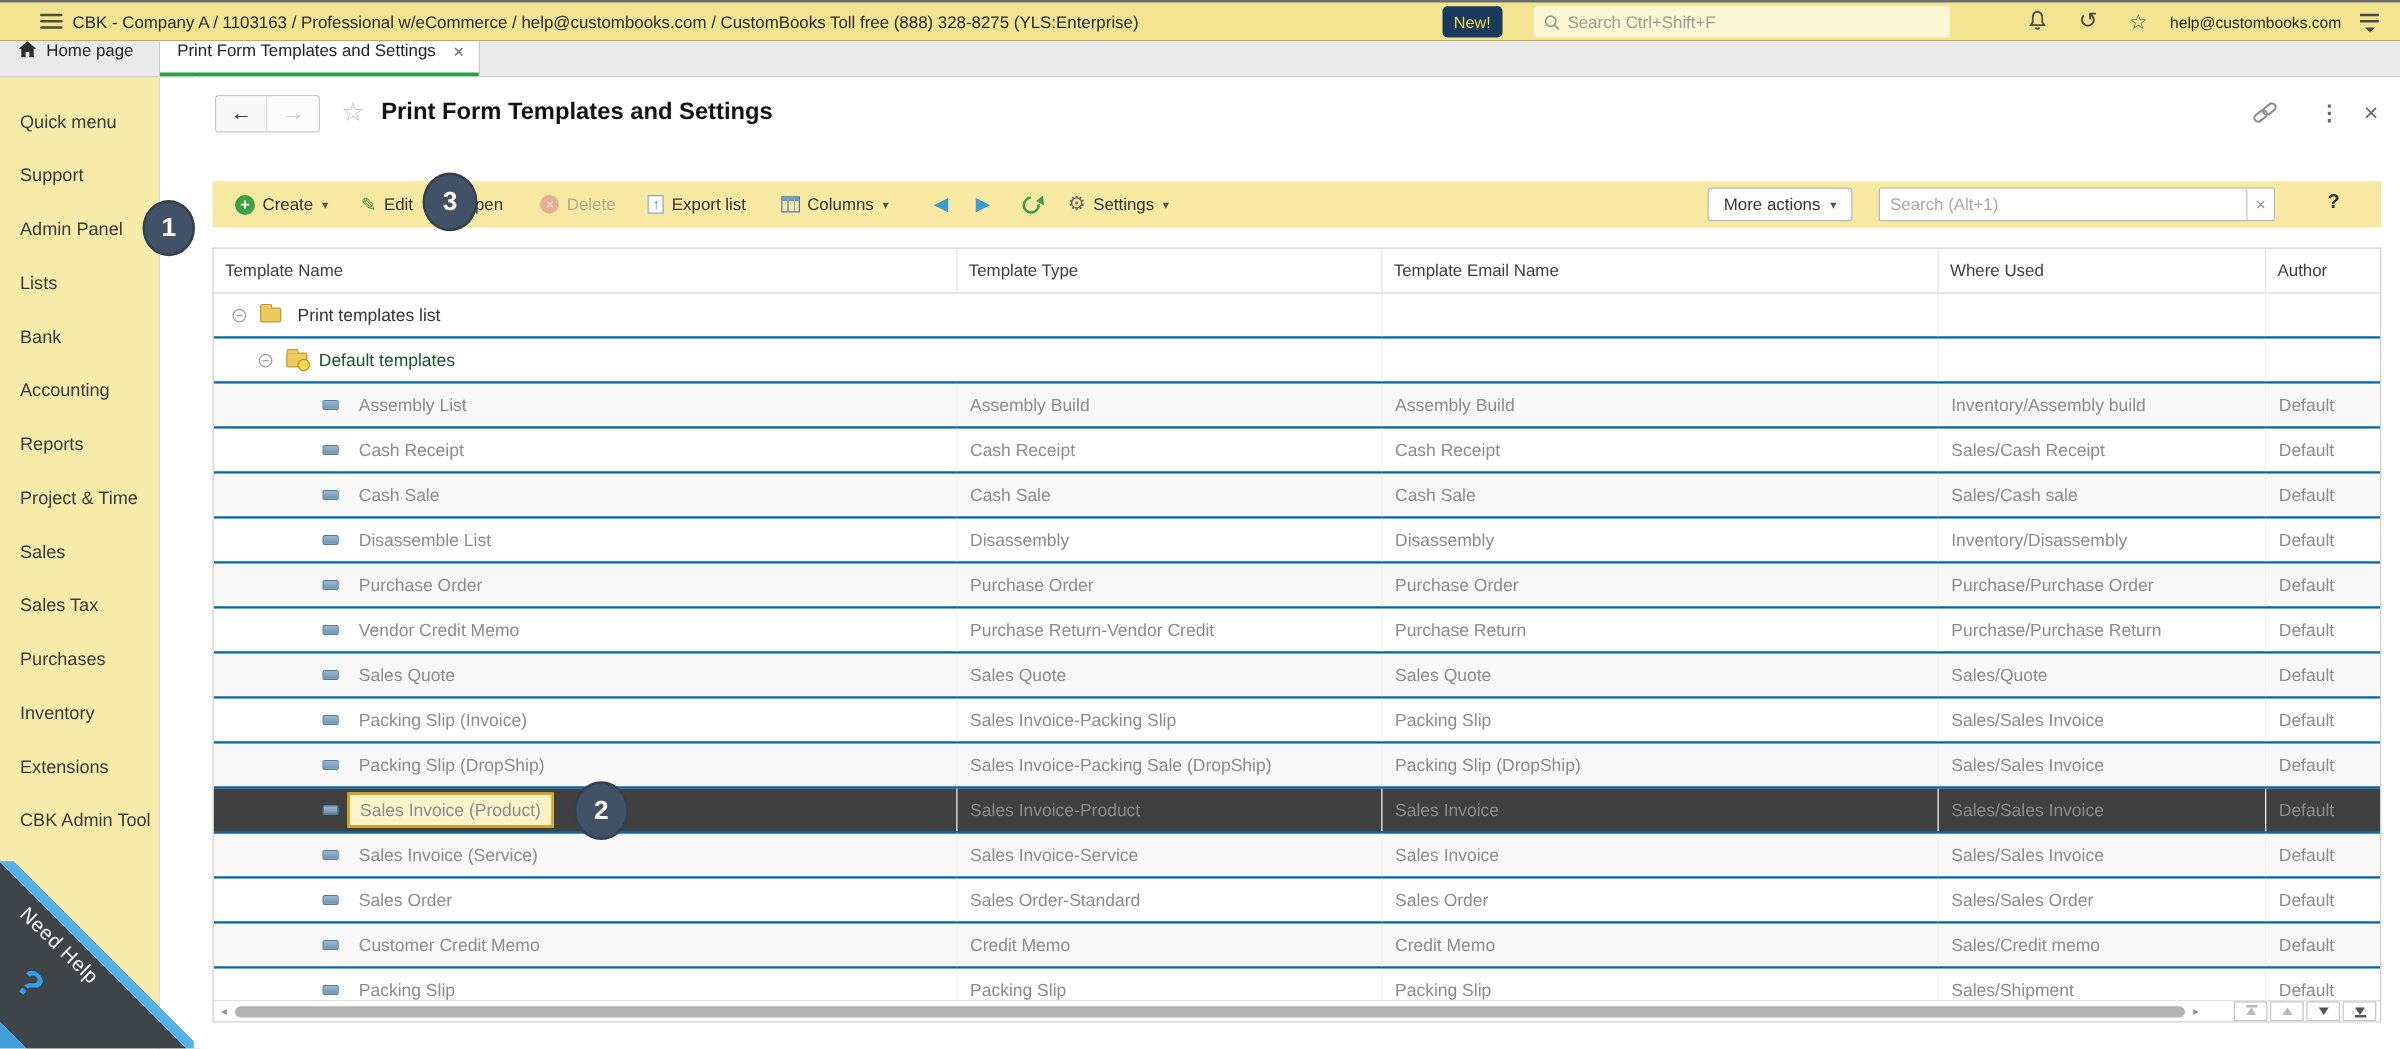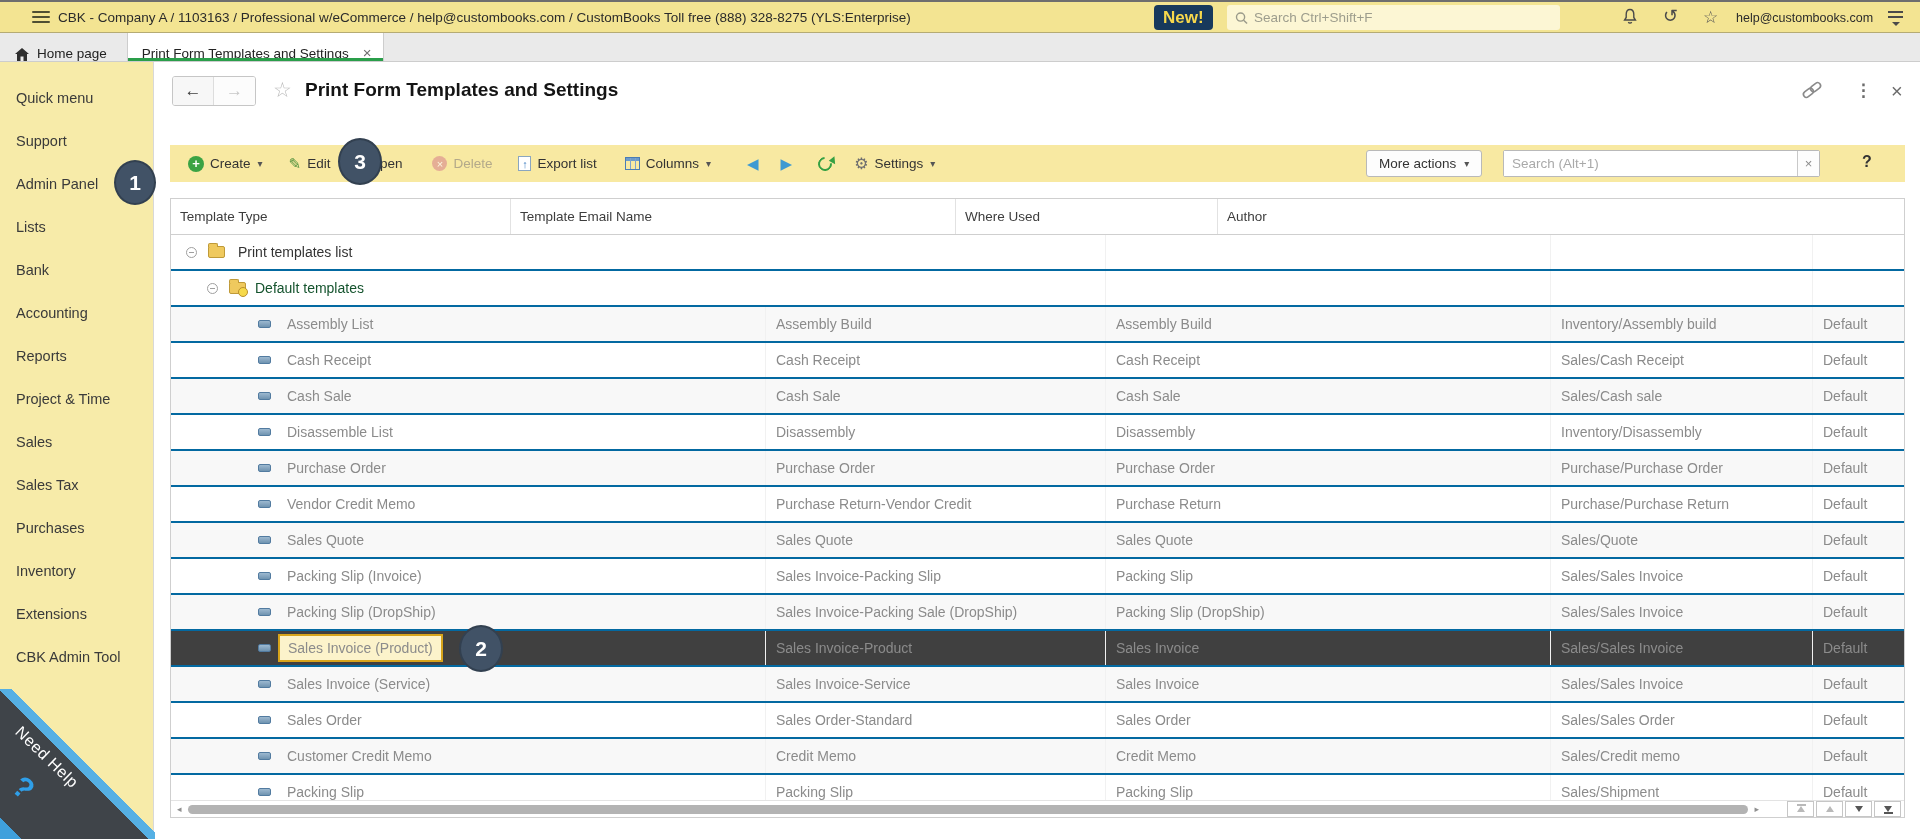--- a/index.html
+++ b/index.html
@@ -7,46 +7,46 @@
   body{font-family:"Liberation Sans",sans-serif;background:#fff}
   .screen{position:relative;width:1920px;height:839px;background:#fff;overflow:hidden}
 
   
   .topbar{position:absolute;top:0;left:0;right:0;height:33px;background:#f3e492;
     border-top:2px solid #6e6e6e;border-bottom:1px solid #b5ab74;display:flex;align-items:center}
   .hamburger{margin-left:32px;width:18px;display:inline-flex;flex-direction:column;gap:3px;cursor:pointer}
   .hamburger i{display:block;height:2px;background:#4f4f33;border-radius:1px}
   .tb-title{margin-left:8px;font-size:13.5px;color:#2b2b2b;white-space:nowrap}
   .new-badge{position:absolute;left:1154px;top:3px;height:25px;padding:0 9px;background:#17395c;
-    color:#f7d84c;font-size:17px;font-weight:bold;border-radius:4px;display:flex;align-items:center;cursor:pointer}
+    color:#f7d84c;font-size:13px;font-weight:normal;border-radius:4px;display:flex;align-items:center;cursor:pointer}
   .tb-search{position:absolute;left:1227px;top:3px;width:333px;height:25px;background:#fcf6d4;
     border-radius:3px;display:flex;align-items:center;padding-left:8px}
   .tb-search input{border:none;outline:none;background:transparent;font-size:13.5px;color:#444;
     font-family:"Liberation Sans",sans-serif;width:330px;margin-left:6px}
   .tb-search input::placeholder{color:#9d9d8d}
   .tb-ic{position:absolute;top:6px;cursor:pointer;color:#4a4a4a}
   .ic-bell{left:1622px}
   .ic-history{left:1663px;font-size:18px;line-height:18px;top:5px}
   .ic-star{left:1703px;font-size:17px;line-height:19px;color:#555}
   .tb-user{position:absolute;left:1736px;top:9px;font-size:12.5px;color:#2b2b2b;cursor:pointer}
   .ic-lines{left:1888px;top:9px;width:15px;display:inline-flex;flex-direction:column;gap:3px}
   .ic-lines i{display:block;height:2px;background:#4a4a4a}
   .ic-lines b{width:0;height:0;margin:1px auto 0;border-left:4px solid transparent;border-right:4px solid transparent;border-top:4px solid #4a4a4a}
 
   
   .tabbar{position:absolute;top:33px;left:0;right:0;height:29px;background:#eaeaea;
     border-bottom:1px solid #cdcdcd;display:flex;align-items:stretch}
-  .tab{display:flex;align-items:flex-end;gap:8px;font-size:13.5px;color:#222;padding:0 16px;cursor:pointer}
+  .tab{display:flex;align-items:flex-start;gap:8px;font-size:13.5px;color:#222;padding:0 16px;cursor:pointer}
   .tab.home{padding:0 20px 0 15px}
   .tab.active{background:#fff;border-left:1px solid #cdcdcd;border-right:1px solid #cdcdcd;position:relative;padding:0 10px 0 14px}
   .tab.active::after{content:"";position:absolute;left:0;right:0;bottom:0;height:3px;background:#2a9e4a}
   .tab-close{font-size:15px;color:#6d6d6d;margin-left:4px;padding:0 2px;cursor:pointer}
 
   
-  .sidebar{position:absolute;top:62px;left:0;bottom:0;width:154px;background:#f7eba9;border-right:1px solid #d8d8d8}
+  .sidebar{position:absolute;top:62px;left:0;bottom:0;width:128px;background:#f7eba9;border-right:1px solid #d8d8d8}
   .side-list{padding-top:14px}
   .side-item{height:43px;display:flex;align-items:center;padding-left:16px;font-size:14.5px;color:#3a3a3a;cursor:pointer;white-space:nowrap}
   .ribbon{position:absolute;left:0;bottom:0;width:160px;height:150px;cursor:pointer;
     background:linear-gradient(45deg,#3fa0dc 7%,#3f4449 7%,#3f4449 48%,#55b0e4 48%,#55b0e4 52%,rgba(0,0,0,0) 52%)}
   .ribbon-text{position:absolute;left:24px;top:34px;transform:rotate(44deg);transform-origin:left top;
     color:#fff;font-size:16px;letter-spacing:.5px;white-space:nowrap}
   .ribbon-q{position:absolute;left:14px;top:82px;transform:rotate(40deg);color:#2f9fe8;font-size:30px;font-weight:bold}
 
   
   .main{position:absolute;left:155px;top:62px;right:0;bottom:0;background:#fff}
@@ -286,20 +286,21 @@
       </span>
       <span class="tsearch">
         <input type="text" placeholder="Search (Alt+1)" style="">
         <span class="clear">×</span>
       </span>
       <span class="thelp">?</span>
     </div>
 
     <div class="tablewrap">
       <div class="thead">
+        <div class="th w1">Template Name</div>
         <div class="th w2">Template Type</div>
         <div class="th w3">Template Email Name</div>
         <div class="th w4">Where Used</div>
         <div class="th w5">Author</div>
       </div>
 
       <div class="tbody">
         <div class="trow g-root">
           <div class="td c-name w1" style="border-right:none">
             <span class="exp"></span>

